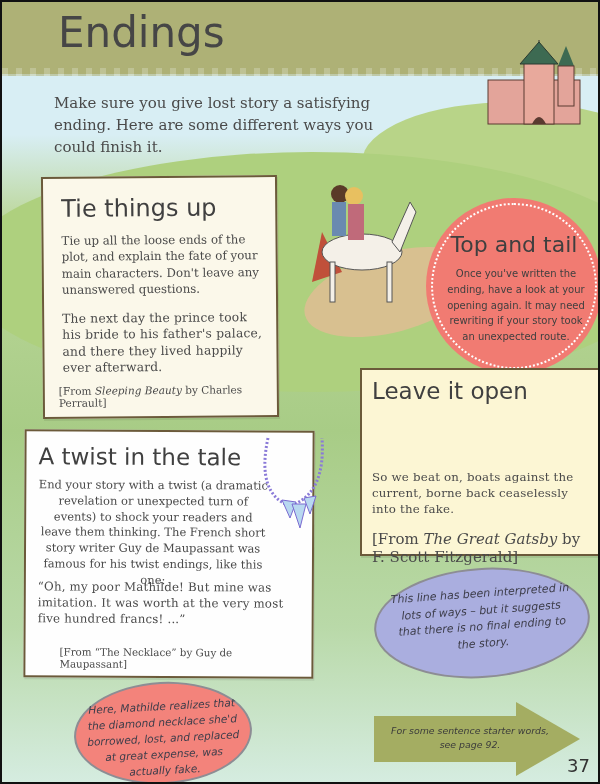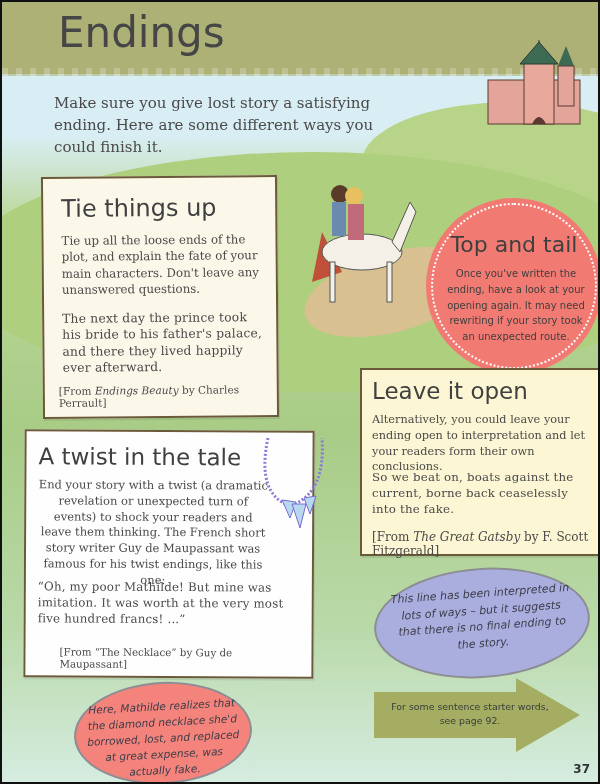--- a/index.html
+++ b/index.html
@@ -24,39 +24,39 @@
   .tie .src{position:absolute;left:14px;top:206px;width:215px;font-size:10.5px;}
   .twist{left:22px;top:428px;width:286px;height:244px;background:#fefefe;transform:rotate(0.3deg);}
   .twist h2{position:absolute;left:12px;top:12px;font-size:23px;}
   .twist .body{position:absolute;left:12px;top:46px;width:230px;font-size:11.5px;line-height:15.8px;text-align:center;}
   .twist .quote{position:absolute;left:12px;top:148px;width:260px;font-size:11.8px;line-height:15.8px;letter-spacing:.2px;}
   .twist .src{position:absolute;left:34px;top:214px;width:240px;font-size:10.3px;}
   .leave{left:358px;top:366px;width:232px;height:184px;background:#fcf6d4;padding-left:36px;}
   .leave h2{position:absolute;left:10px;top:8px;font-size:23px;}
   .leave .body{position:absolute;left:10px;top:42px;width:220px;font-size:11.3px;line-height:15.8px;}
   .leave .quote{position:absolute;left:10px;top:100px;width:210px;font-size:11.8px;line-height:15.8px;letter-spacing:.2px;}
-  .leave .src{position:absolute;left:10px;top:160px;width:222px;font-size:12px;}
+  .leave .src{position:absolute;left:10px;top:160px;width:222px;font-size:15px;}
   
   .topcircle{position:absolute;left:424px;top:196px;width:176px;height:176px;border-radius:50%;background:#f17b72;}
   .topcircle .dots{position:absolute;left:5px;top:5px;right:5px;bottom:5px;border-radius:50%;border:2px dotted #fff;}
   .topcircle h3{position:absolute;left:0;width:176px;top:34px;margin:0;text-align:center;font-family:"DejaVu Sans",sans-serif;font-weight:normal;font-size:22px;color:#3f3f3f;}
   .topcircle p{position:absolute;left:16px;width:148px;top:68px;margin:0;text-align:center;font-family:"DejaVu Sans",sans-serif;font-size:10px;line-height:15.8px;color:#3f3f3f;}
   
   .oval{position:absolute;border-radius:50%;border:2px solid #8d8d94;}
   .oval p{position:absolute;margin:0;text-align:center;font-family:"DejaVu Sans",sans-serif;color:#3d3d4a;font-style:italic;}
   .purple{left:372px;top:566px;width:212px;height:106px;background:#aaaedf;transform:rotate(-4deg);}
   .purple p{left:16px;top:16px;width:180px;font-size:11px;line-height:16.5px;}
   .red{left:72px;top:680px;width:174px;height:98px;background:#f3837b;transform:rotate(-3deg);}
   .red p{left:6px;top:14px;width:162px;font-size:10.6px;line-height:16px;}
   
-  .arrow{position:absolute;left:372px;top:676px;width:208px;height:74px;}
+  .arrow{position:absolute;left:372px;top:700px;width:208px;height:74px;font-style:italic;}
   .arrow .shaft{position:absolute;left:0;top:14px;width:144px;height:46px;background:#a4ad62;}
   .arrow .head{position:absolute;left:142px;top:0;width:0;height:0;border-top:37px solid transparent;border-bottom:37px solid transparent;border-left:64px solid #a4ad62;}
   .arrow p{position:absolute;left:8px;top:22px;width:176px;margin:0;text-align:center;font-family:"DejaVu Sans",sans-serif;font-size:9.4px;line-height:14px;color:#3b3b3b;}
-  .pagenum{position:absolute;right:8px;bottom:6px;font-family:"DejaVu Sans",sans-serif;font-size:12px;color:#333;font-weight:bold;}
+  .pagenum{position:absolute;right:8px;bottom:6px;font-family:"DejaVu Sans",sans-serif;font-size:18px;color:#333;}
   .necklace{position:absolute;left:258px;top:432px;width:72px;height:104px;}
   .riders{position:absolute;left:290px;top:170px;width:130px;height:140px;}
   i{font-style:italic;}
 </style>
 </head>
 <body>
 
 <div class="page">
   <div class="banner"></div>
   <div class="banner-edge"></div>
@@ -85,32 +85,31 @@
     <rect x="40" y="30" width="14" height="34" fill="#6a8ab0"></rect>
     <rect x="56" y="32" width="16" height="36" fill="#c06a7a"></rect>
   </svg>
 
   <div class="intro">Make sure you give lost story a satisfying ending. Here are some different ways you could finish it.</div>
 
   <div class="card tie">
     <h2>Tie things up</h2>
     <p class="body">Tie up all the loose ends of the plot, and explain the fate of your main characters. Don't leave any unanswered questions.</p>
     <p class="quote">The next day the prince took his bride to his father's palace, and there they lived happily ever afterward.</p>
-    <p class="src"><span>[From </span><i>Endings Beauty</i><span> by Charles Perrault]</span></p>
+    <p class="src"><span>[From </span><i>Sleeping Beauty</i><span> by Charles Perrault]</span></p>
   </div>
 
   <div class="topcircle">
     <div class="dots"></div>
     <h3>Top and tail</h3>
     <p>Once you've written the ending, have a look at your opening again. It may need rewriting if your story took an unexpected route.</p>
   </div>
 
   <div class="card leave">
     <h2>Leave it open</h2>
-    <p class="body">Alternatively, you could leave your ending open to interpretation and let your readers form their own conclusions.</p>
     <p class="quote">So we beat on, boats against the current, borne back ceaselessly into the fake.</p>
     <p class="src"><span>[From </span><i>The Great Gatsby</i><span> by F. Scott Fitzgerald]</span></p>
   </div>
 
   <div class="card twist">
     <h2>A twist in the tale</h2>
     <p class="body">End your story with a twist (a dramatic revelation or unexpected turn of events) to shock your readers and leave them thinking. The French short story writer Guy de Maupassant was famous for his twist endings, like this one:</p>
     <p class="quote">“Oh, my poor Mathilde! But mine was imitation. It was worth at the very most five hundred francs! ...”</p>
     <p class="src">[From “The Necklace” by Guy de Maupassant]</p>
   </div>

